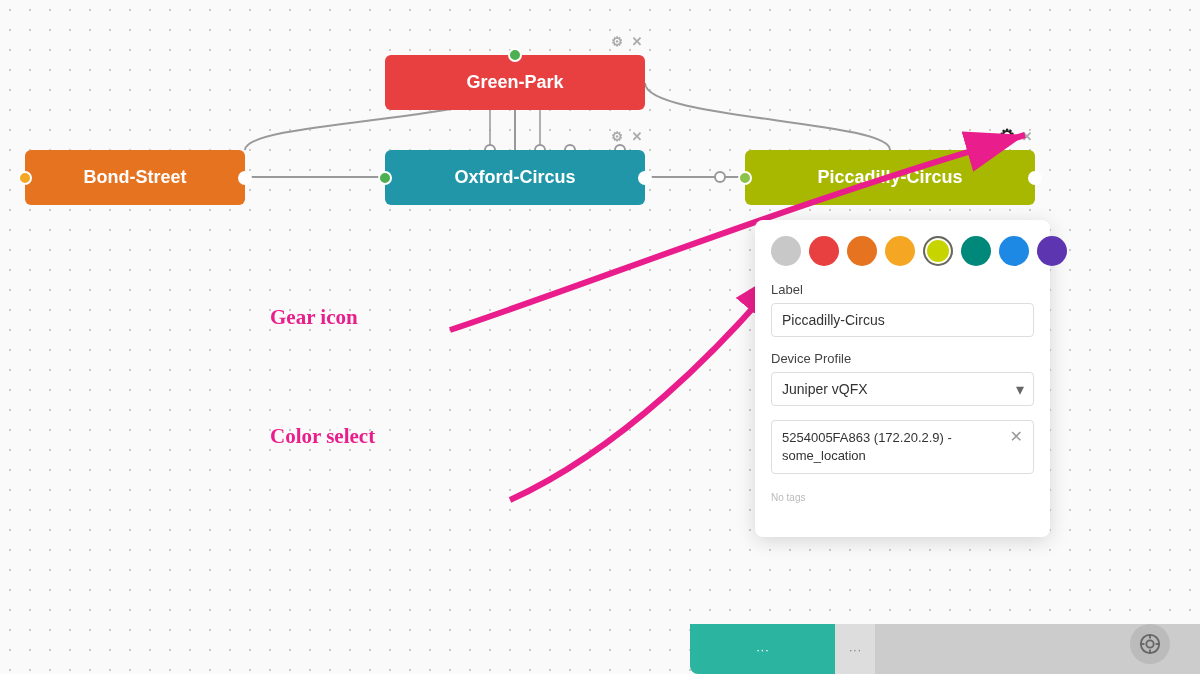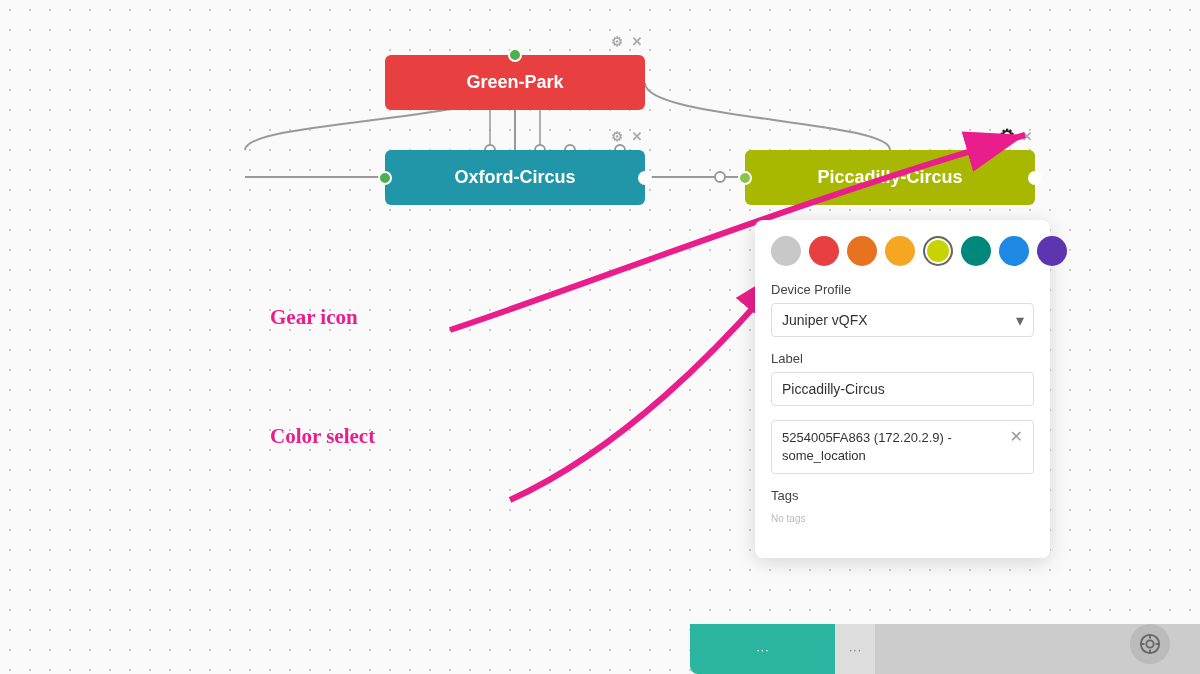--- a/index.html
+++ b/index.html
@@ -304,20 +304,25 @@
 
   <div class="node" style="left:385px; top:55px; width:260px; height:55px; background:#e84040;">
     <div class="node-controls">
       <span class="node-control-btn">⚙</span>
       <span class="node-control-btn">✕</span>
     </div>
     <div class="node-dot node-dot-top" style="background:#4caf50;"></div>
     <span>Green-Park</span>
   </div>
 
+  <div class="node" style="left:25px; top:150px; width:220px; height:55px; background:#e67320;">
+    <div class="node-dot node-dot-left" style="background:#f5a623;"></div>
+    <div class="node-dot node-dot-right" style="background:white;"></div>
+    <span>Bond-Street</span>
+  </div>
 
   <div class="node" style="left:385px; top:150px; width:260px; height:55px; background:#2196a8;">
     <div class="node-controls">
       <span class="node-control-btn">⚙</span>
       <span class="node-control-btn">✕</span>
     </div>
     <div class="node-dot node-dot-left" style="background:#4caf50;"></div>
     <div class="node-dot node-dot-right" style="background:white;"></div>
     <span>Oxford-Circus</span>
   </div>
@@ -336,48 +341,47 @@
 
     <div class="color-row">
       <div class="color-swatch" style="background:#c8c8c8;"></div>
       <div class="color-swatch" style="background:#e84040;"></div>
       <div class="color-swatch" style="background:#e67320;"></div>
       <div class="color-swatch" style="background:#f5a623;"></div>
       <div class="color-swatch selected" style="background:#c8d400; border-color:#666;"></div>
       <div class="color-swatch" style="background:#00897b;"></div>
       <div class="color-swatch" style="background:#1e88e5;"></div>
       <div class="color-swatch" style="background:#5e35b1;"></div>
+    </div>
+
+    <div class="field-group">
+      <div class="field-label">Label</div>
+      <input class="field-input" type="text" value="Piccadilly-Circus" style="">
     </div>
 
     <div class="field-group">
       <div class="field-label">Device Profile</div>
       <div class="field-select-wrapper">
         <select class="field-select">
           <option>Juniper vQFX</option>
           <option>Cisco IOS</option>
           <option>Arista EOS</option>
         </select>
         <span class="select-arrow">▾</span>
       </div>
     </div>
 
     <div class="field-group">
-      <div class="field-label">Label</div>
-      <input class="field-input" type="text" value="Piccadilly-Circus" style="">
-    </div>
-
-    <div class="field-group">
       <div class="system-field">
         <span class="system-field-text">5254005FA863 (172.20.2.9) - some_location</span>
         <span class="system-field-close">✕</span>
       </div>
     </div>
 
     <div class="field-group">
-      <div class="field-label">Tags</div>
       <div class="tags-placeholder">No tags</div>
     </div>
   </div>
 
   <div class="annotation" style="left: 270px; top: 305px;">
     <span class="annotation-text">Gear icon</span>
   </div>
 
   <div class="annotation" style="left: 270px; top: 424px;">
     <span class="annotation-text">Color select</span>

